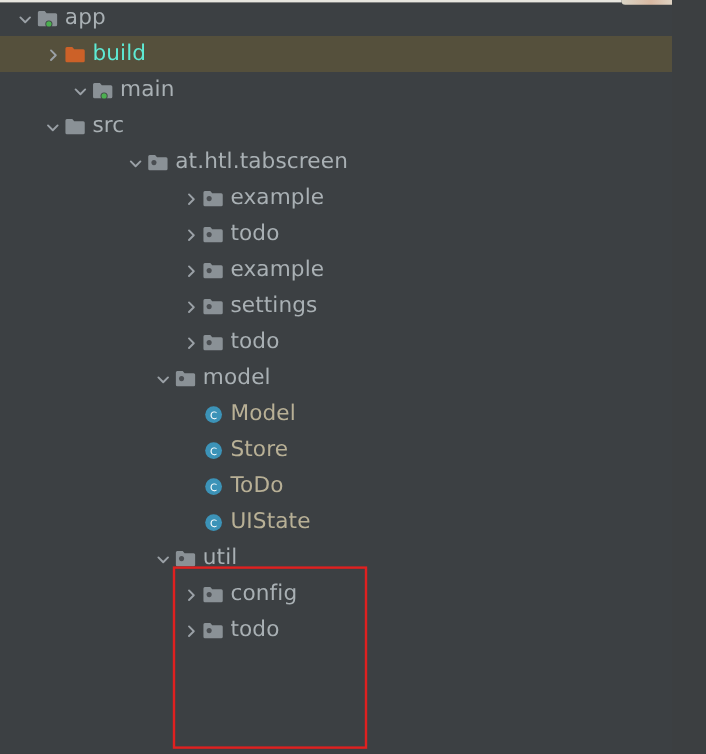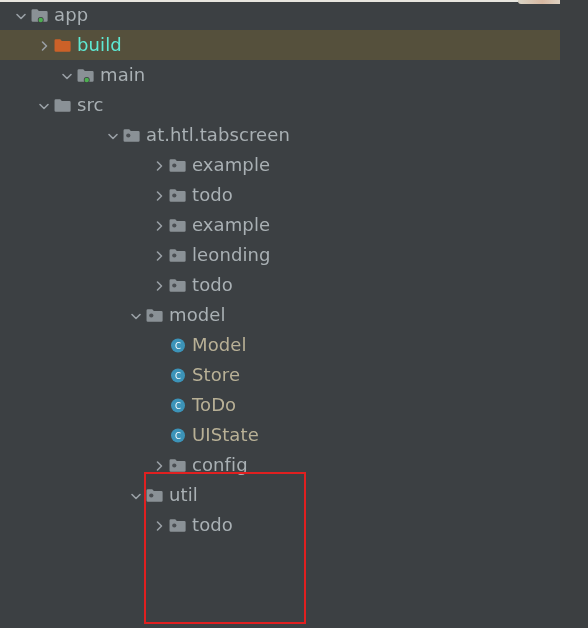--- a/index.html
+++ b/index.html
@@ -223,21 +223,21 @@
           <svg width="14" height="14" viewBox="0 0 14 14">
             <path d="M5.5 3 L9.5 7 L5.5 11" fill="none" stroke="#9aa0a6" stroke-width="1.6" stroke-linecap="round" stroke-linejoin="round"></path>
           </svg>
         </div>
         <div class="icon">
           <svg width="18" height="17" viewBox="0 0 17 16">
             <path d="M0.5 3.2 a1.2 1.2 0 0 1 1.2 -1.2 h4.2 l1.5 1.7 h7.1 a1.2 1.2 0 0 1 1.2 1.2 v7.9 a1.2 1.2 0 0 1 -1.2 1.2 h-12.8 a1.2 1.2 0 0 1 -1.2 -1.2 z" fill="#8a9196"></path>
             <circle cx="5.0" cy="8.0" r="2.0" fill="#4a4e52"></circle>
           </svg>
         </div>
-        <span class="label c-default">leonding</span>
+        <span class="label c-default">settings</span>
       </div>
       <div class="row">
         <div style="flex: 0 0 150px; height: 1px;"></div>
         <div class="chev">
           <svg width="14" height="14" viewBox="0 0 14 14">
             <path d="M5.5 3 L9.5 7 L5.5 11" fill="none" stroke="#9aa0a6" stroke-width="1.6" stroke-linecap="round" stroke-linejoin="round"></path>
           </svg>
         </div>
         <div class="icon">
           <svg width="18" height="17" viewBox="0 0 17 16">
@@ -300,48 +300,48 @@
         <div class="chev none"></div>
         <div class="icon">
           <svg width="18" height="17" viewBox="0 0 17 16">
             <circle cx="8.5" cy="8" r="6.6" fill="#3c93b8"></circle>
             <text x="8.5" y="11.2" font-size="8" font-family="DejaVu Sans, sans-serif" fill="#ffffff" text-anchor="middle">C</text>
           </svg>
         </div>
         <span class="label c-file">UIState</span>
       </div>
       <div class="row">
+        <div style="flex: 0 0 127px; height: 1px;"></div>
+        <div class="chev">
+          <svg width="14" height="14" viewBox="0 0 14 14">
+            <path d="M3 5.5 L7 9.5 L11 5.5" fill="none" stroke="#9aa0a6" stroke-width="1.6" stroke-linecap="round" stroke-linejoin="round"></path>
+          </svg>
+        </div>
+        <div class="icon">
+          <svg width="18" height="17" viewBox="0 0 17 16">
+            <path d="M0.5 3.2 a1.2 1.2 0 0 1 1.2 -1.2 h4.2 l1.5 1.7 h7.1 a1.2 1.2 0 0 1 1.2 1.2 v7.9 a1.2 1.2 0 0 1 -1.2 1.2 h-12.8 a1.2 1.2 0 0 1 -1.2 -1.2 z" fill="#8a9196"></path>
+            <circle cx="5.0" cy="8.0" r="2.0" fill="#4a4e52"></circle>
+          </svg>
+        </div>
+        <span class="label c-default">util</span>
+      </div>
+      <div class="row">
         <div style="flex: 0 0 150px; height: 1px;"></div>
         <div class="chev">
           <svg width="14" height="14" viewBox="0 0 14 14">
             <path d="M5.5 3 L9.5 7 L5.5 11" fill="none" stroke="#9aa0a6" stroke-width="1.6" stroke-linecap="round" stroke-linejoin="round"></path>
           </svg>
         </div>
         <div class="icon">
           <svg width="18" height="17" viewBox="0 0 17 16">
             <path d="M0.5 3.2 a1.2 1.2 0 0 1 1.2 -1.2 h4.2 l1.5 1.7 h7.1 a1.2 1.2 0 0 1 1.2 1.2 v7.9 a1.2 1.2 0 0 1 -1.2 1.2 h-12.8 a1.2 1.2 0 0 1 -1.2 -1.2 z" fill="#8a9196"></path>
             <circle cx="5.0" cy="8.0" r="2.0" fill="#4a4e52"></circle>
           </svg>
         </div>
         <span class="label c-default">config</span>
-      </div>
-      <div class="row">
-        <div style="flex: 0 0 127px; height: 1px;"></div>
-        <div class="chev">
-          <svg width="14" height="14" viewBox="0 0 14 14">
-            <path d="M3 5.5 L7 9.5 L11 5.5" fill="none" stroke="#9aa0a6" stroke-width="1.6" stroke-linecap="round" stroke-linejoin="round"></path>
-          </svg>
-        </div>
-        <div class="icon">
-          <svg width="18" height="17" viewBox="0 0 17 16">
-            <path d="M0.5 3.2 a1.2 1.2 0 0 1 1.2 -1.2 h4.2 l1.5 1.7 h7.1 a1.2 1.2 0 0 1 1.2 1.2 v7.9 a1.2 1.2 0 0 1 -1.2 1.2 h-12.8 a1.2 1.2 0 0 1 -1.2 -1.2 z" fill="#8a9196"></path>
-            <circle cx="5.0" cy="8.0" r="2.0" fill="#4a4e52"></circle>
-          </svg>
-        </div>
-        <span class="label c-default">util</span>
       </div>
       <div class="row">
         <div style="flex: 0 0 150px; height: 1px;"></div>
         <div class="chev">
           <svg width="14" height="14" viewBox="0 0 14 14">
             <path d="M5.5 3 L9.5 7 L5.5 11" fill="none" stroke="#9aa0a6" stroke-width="1.6" stroke-linecap="round" stroke-linejoin="round"></path>
           </svg>
         </div>
         <div class="icon">
           <svg width="18" height="17" viewBox="0 0 17 16">

